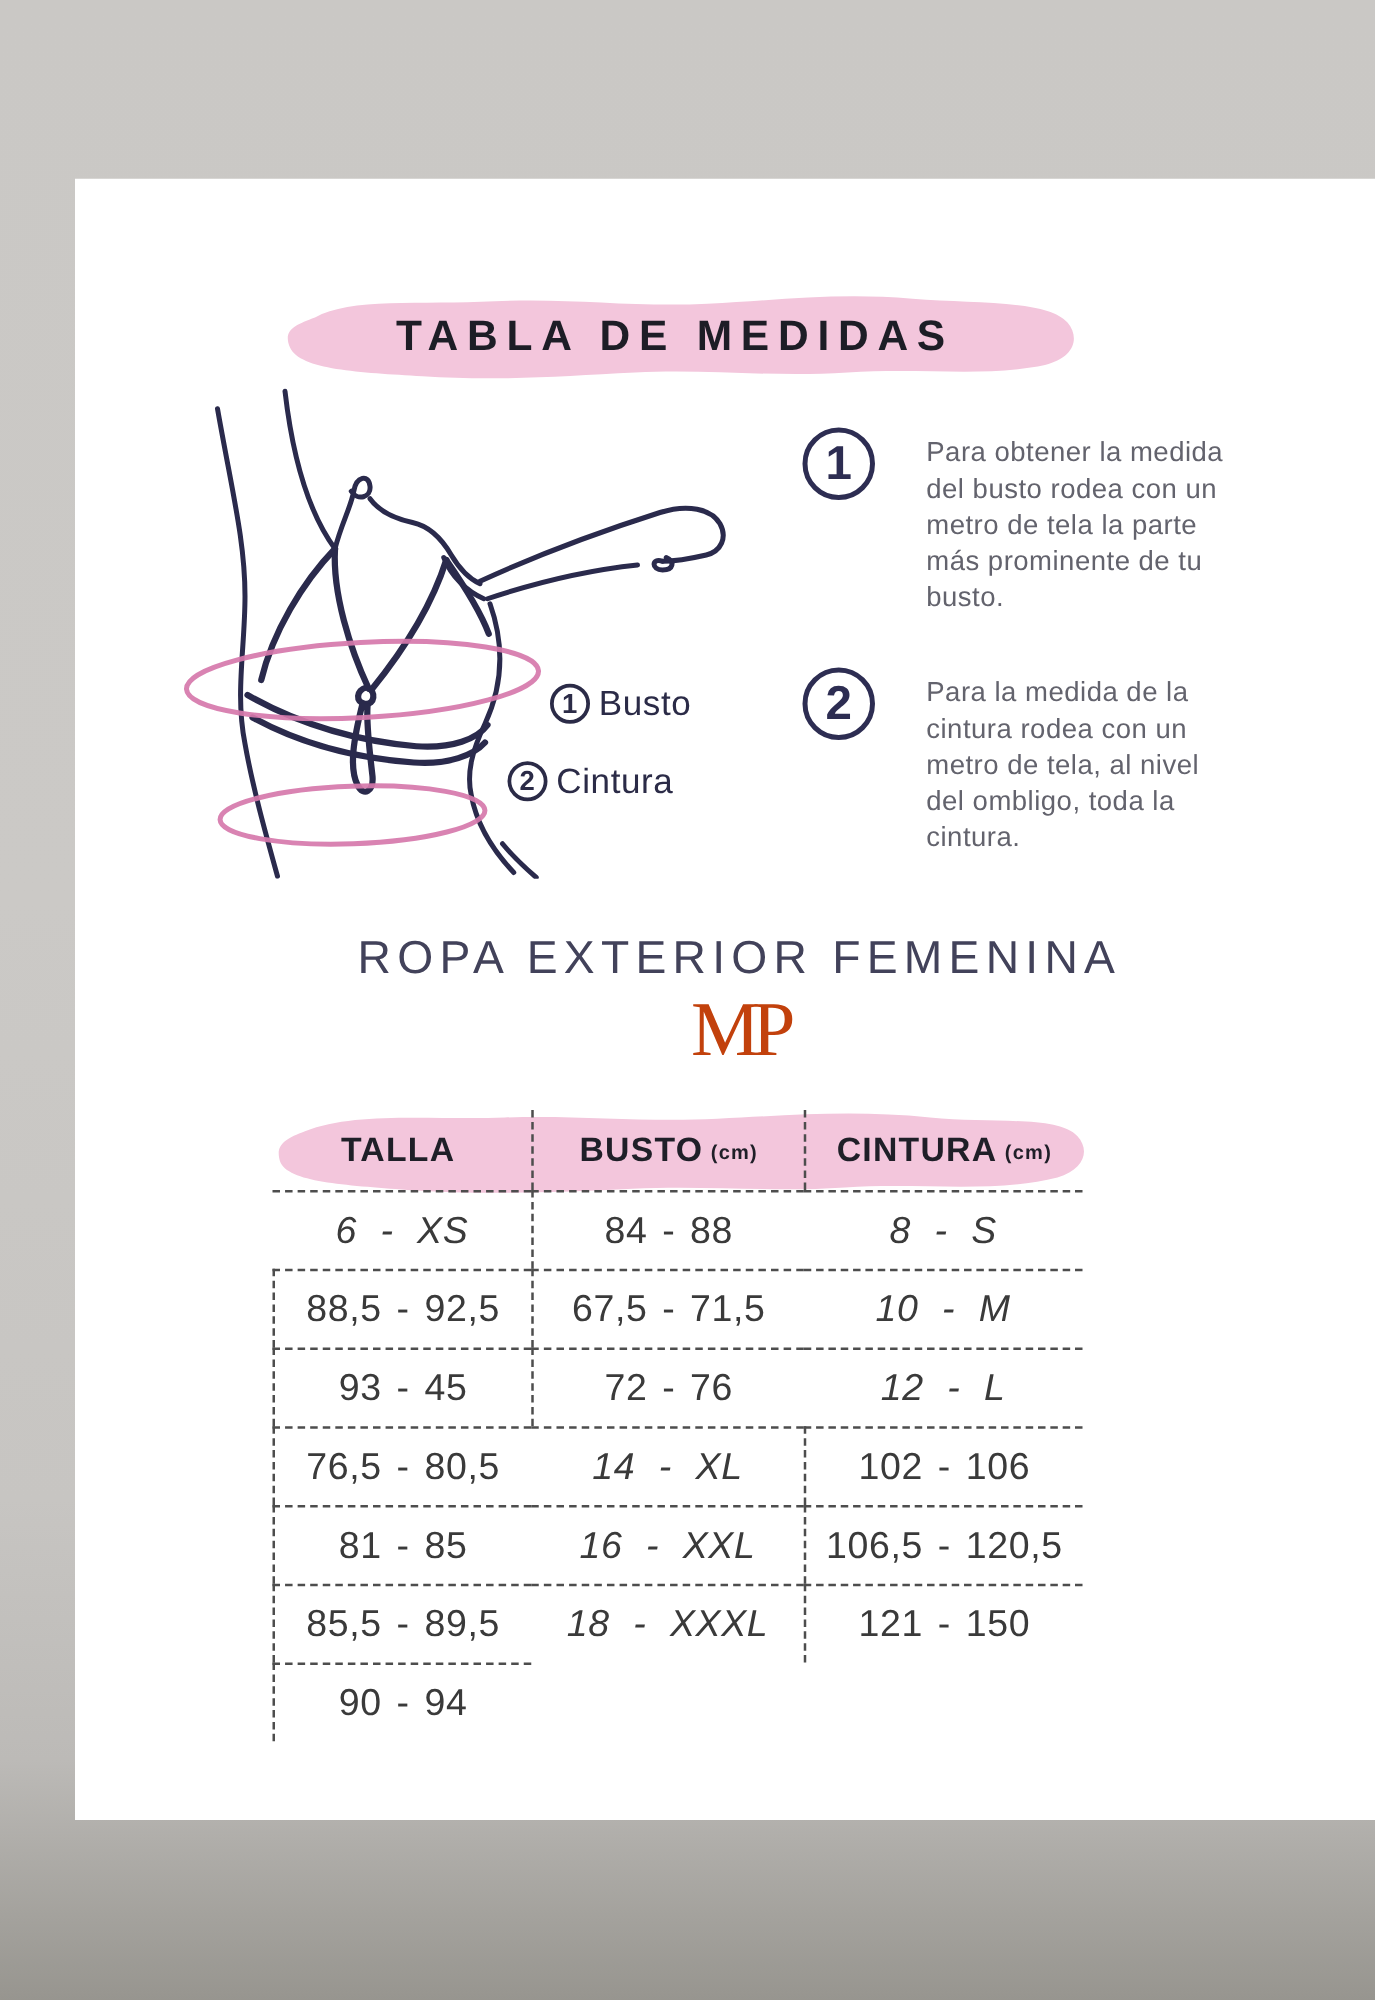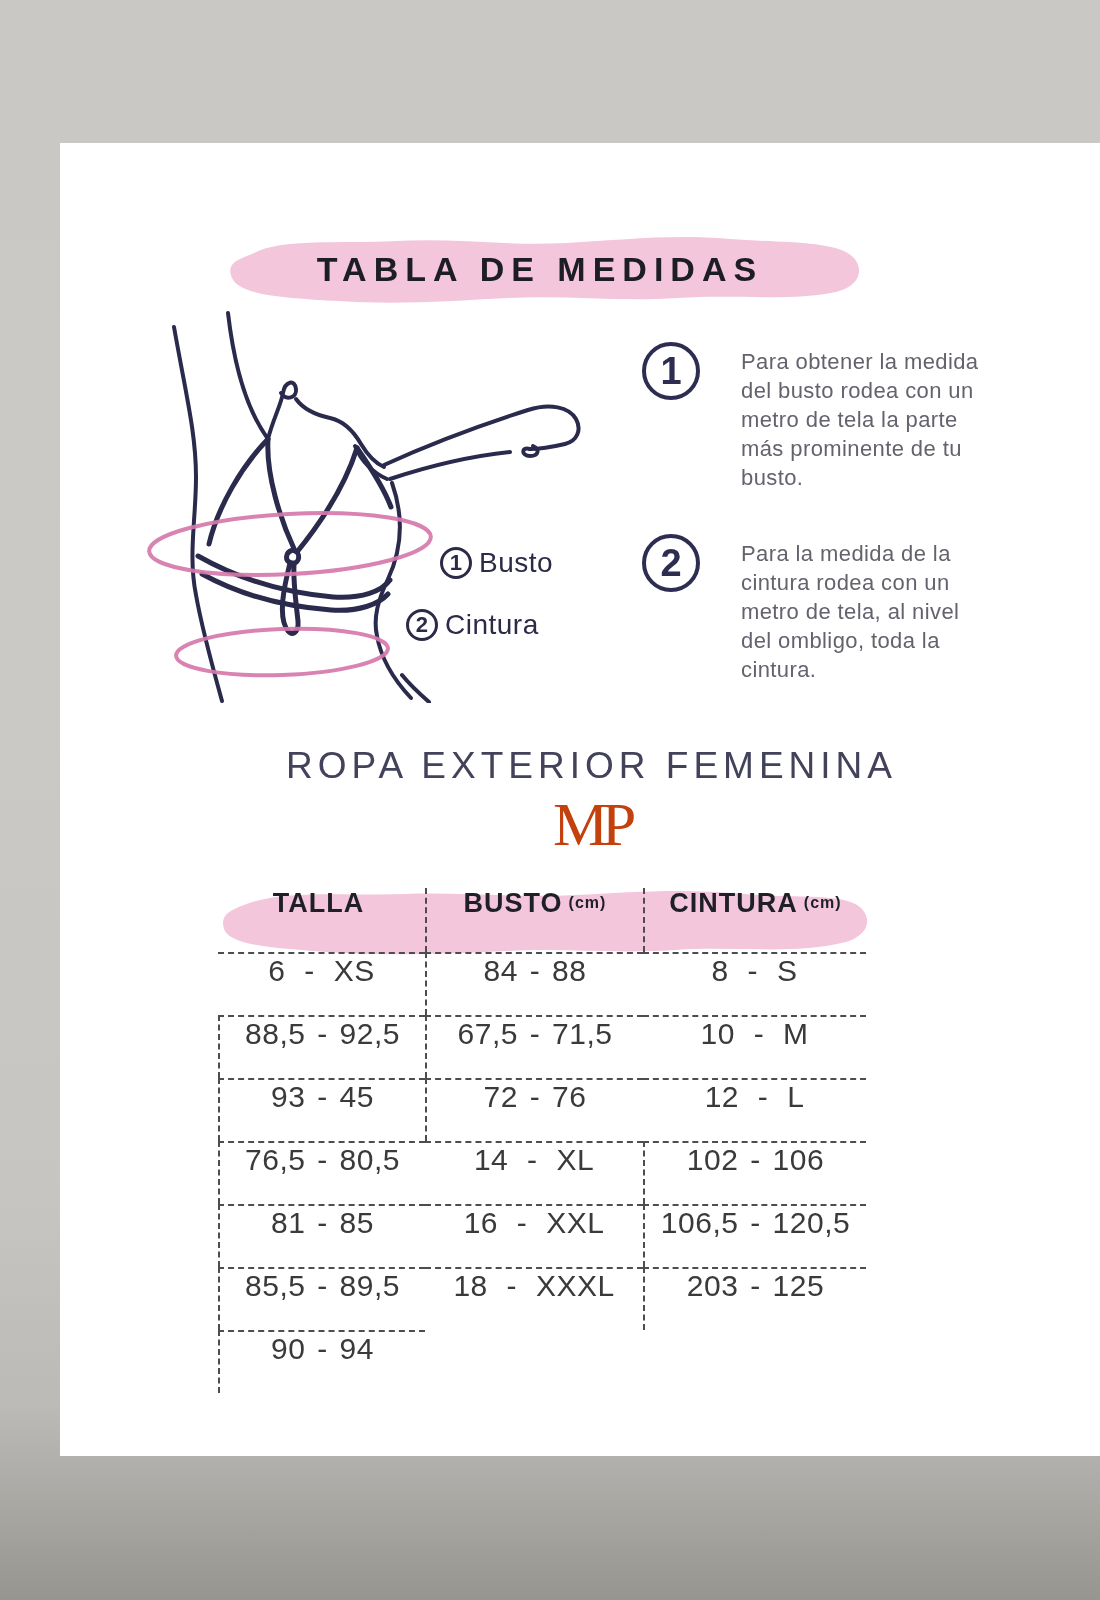--- a/index.html
+++ b/index.html
@@ -57,25 +57,25 @@
   }
 
   
   .size-table { position:absolute; left:158px; top:745px; width:648px; }
   .header-blob { position:absolute; left:-4px; top:-3px; width:656px; height:70px; }
   .grid {
     position:relative; display:grid;
     grid-template-columns:207px 218px 223px;
     grid-template-rows:64px repeat(7, 63px);
   }
-  .cell { display:flex; justify-content:center; }
+  .cell { display:flex; align-items:center; justify-content:center; }
   .cell.col2, .cell.col3 { border-left:2px dashed #4d4d4d; }
   .cell.data { border-top:2px dashed #4d4d4d; font-size:30px; color:#3a3a3a; letter-spacing:0.5px; }
   .cell.header { font-size:27px; font-weight:bold; color:#1f1f28; letter-spacing:1px; }
-  .cell.talla { word-spacing:10px; }
+  .cell.talla { word-spacing:10px;font-style:italic; }
   .cell.range { word-spacing:3px; }
   .unit { font-size:16px; font-weight:bold; margin-left:6px; padding-top:6px; }
 </style>
 </head>
 <body>
 
 <div class="stage">
   <div class="card">
 
     <div class="title-wrap">
@@ -164,20 +164,20 @@
 
         <div class="cell data talla col1">14 - XL</div>
         <div class="cell data range col2">102 - 106</div>
         <div class="cell data range col3">81 - 85</div>
 
         <div class="cell data talla col1">16 - XXL</div>
         <div class="cell data range col2">106,5 - 120,5</div>
         <div class="cell data range col3">85,5 - 89,5</div>
 
         <div class="cell data talla col1">18 - XXXL</div>
-        <div class="cell data range col2">203 - 125</div>
+        <div class="cell data range col2">121 - 150</div>
         <div class="cell data range col3">90 - 94</div>
 
       </div>
     </div>
 
   </div>
 </div>
 
 </body></html>

